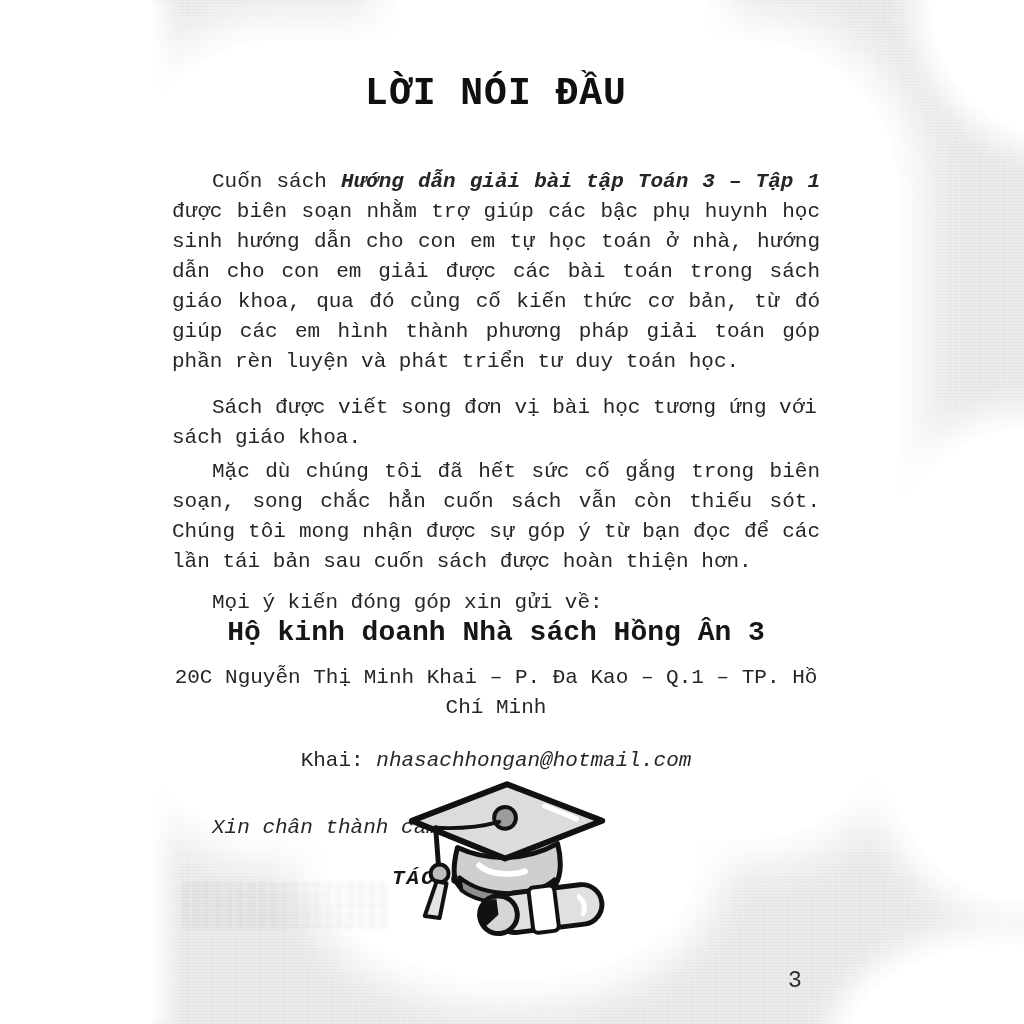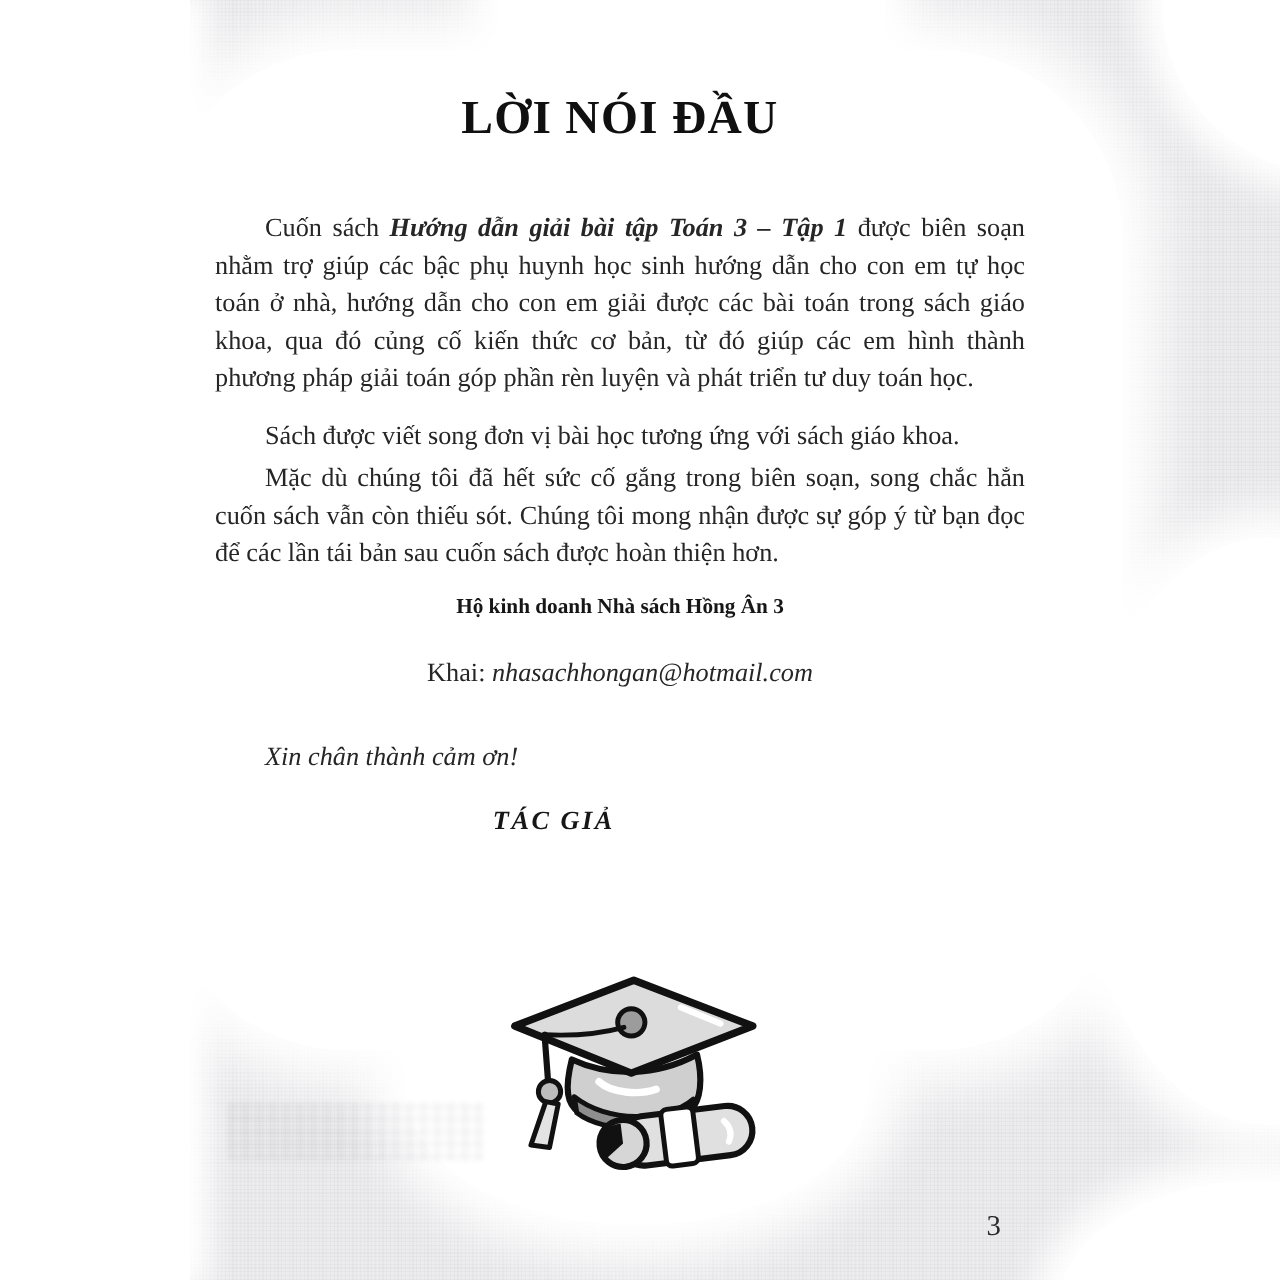--- a/index.html
+++ b/index.html
@@ -4,21 +4,21 @@
 <style>
   html,body{margin:0;padding:0;background:#ffffff;}
   .screen{
     position:relative;
     width:1024px;height:1024px;
     overflow:hidden;
     background-color:#ececee;
     background-image:
       repeating-linear-gradient(90deg, rgba(120,120,130,0.05) 0 1px, transparent 1px 3px),
       repeating-linear-gradient(0deg, rgba(120,120,130,0.05) 0 1px, transparent 1px 3px);
-    font-family:Liberation Serif, serif;
+    font-family:Liberation Mono, monospace;
     color:#232323;
   }
   .shape{position:absolute;background:#ffffff;}
   .shape-left-strip{left:0;top:0;width:152px;height:1024px;box-shadow:10px 0 22px 6px #ffffff;}
   .shape-main-cloud{left:128px;top:40px;width:770px;height:800px;border-radius:150px;box-shadow:0 0 45px 28px #ffffff;}
   .shape-top-blob{left:398px;top:-160px;width:310px;height:330px;border-radius:50%;box-shadow:0 0 35px 22px #ffffff;}
   .shape-top-right-corner{left:930px;top:-130px;width:280px;height:270px;border-radius:50%;box-shadow:0 0 30px 18px #ffffff;}
   .shape-right-mid{left:865px;top:430px;width:300px;height:470px;border-radius:50%;box-shadow:0 0 35px 22px #ffffff;}
   .shape-illustration-blob{left:325px;top:765px;width:370px;height:215px;border-radius:50%;box-shadow:0 0 40px 28px #ffffff;}
   .shape-bottom-right{left:845px;top:945px;width:320px;height:210px;border-radius:50%;box-shadow:0 0 30px 20px #ffffff;}
@@ -37,21 +37,21 @@
   .content{
     position:absolute;left:172px;top:156px;width:648px;z-index:3;
     font-size:21px;line-height:30px;color:#262626;
   }
   .para{margin:0;}
   .justify{text-align:justify;margin-top:11px;}
   .indent{text-indent:40px;}
   .mt-p2{margin-top:16px;}
   .mt-p3{margin-top:4px;}
   .mt-p4{margin-top:11px;}
-  .publisher{margin-top:13px;text-align:center;font-weight:700;font-size:17px;color:#161616;}
+  .publisher{margin-top:0;text-align:center;font-weight:700;font-size:28px;color:#161616;}
   .address{margin-top:15px;text-align:center;}
   .email-line{margin-top:23px;text-align:center;}
   .thanks{margin-top:37px;font-style:italic;}
   .author{margin-top:21px;text-align:center;padding-right:106px;font-weight:700;font-style:italic;letter-spacing:2px;color:#161616;}
   .seg-normal{}
   .seg-bold-italic{font-weight:700;font-style:italic;}
   .seg-italic{font-style:italic;text-align:center;}
   .illustration{position:absolute;left:396px;top:778px;width:228px;height:164px;z-index:3;}
   .page-number{position:absolute;left:770px;top:968px;width:50px;text-align:center;font-size:23px;color:#2b2b2b;z-index:3;}
 </style>
@@ -68,21 +68,23 @@
   <div class="shape shape-illustration-blob"></div>
   <div class="shape shape-bottom-right"></div>
   <div class="showthrough"></div>
 
   <div class="page-title">LỜI NÓI ĐẦU</div>
 
   <div class="content">
     <p class="para justify indent"><span class="seg-normal">Cuốn sách </span><span class="seg-bold-italic">Hướng dẫn giải bài tập Toán 3 – Tập 1</span><span class="seg-normal"> được biên soạn nhằm trợ giúp các bậc phụ huynh học sinh hướng dẫn cho con em tự học toán ở nhà, hướng dẫn cho con em giải được các bài toán trong sách giáo khoa, qua đó củng cố kiến thức cơ bản, từ đó giúp các em hình thành phương pháp giải toán góp phần rèn luyện và phát triển tư duy toán học.</span></p>
     <p class="para indent mt-p2">Sách được viết song đơn vị bài học tương ứng với sách giáo khoa.</p>
     <p class="para justify indent mt-p3">Mặc dù chúng tôi đã hết sức cố gắng trong biên soạn, song chắc hẳn cuốn sách vẫn còn thiếu sót. Chúng tôi mong nhận được sự góp ý từ bạn đọc để các lần tái bản sau cuốn sách được hoàn thiện hơn.</p>
+    <p class="para indent mt-p4">Mọi ý kiến đóng góp xin gửi về:</p>
     <p class="para publisher">Hộ kinh doanh Nhà sách Hồng Ân 3</p>
+    <p class="para address">20C Nguyễn Thị Minh Khai – P. Đa Kao – Q.1 – TP. Hồ Chí Minh</p>
     <p class="para email-line"><span class="seg-normal">Khai: </span><span class="seg-italic">nhasachhongan@hotmail.com</span></p>
     <p class="para thanks indent">Xin chân thành cảm ơn!</p>
     <p class="para author">TÁC GIẢ</p>
   </div>
 
   <svg class="illustration" viewBox="0 0 230 165" aria-hidden="true">
 
     <path d="M62,70 C56,94 58,106 68,113 C92,128 140,128 158,111 C166,103 168,86 163,66 C130,84 92,84 62,70 Z" fill="#cfcfcf" stroke="#111" stroke-width="5" stroke-linejoin="round"></path>
 
     <path d="M64,100 C90,121 138,121 160,102 L158,113 C138,130 88,130 66,113 Z" fill="#8e8e8e" stroke="#111" stroke-width="4" stroke-linejoin="round"></path>

